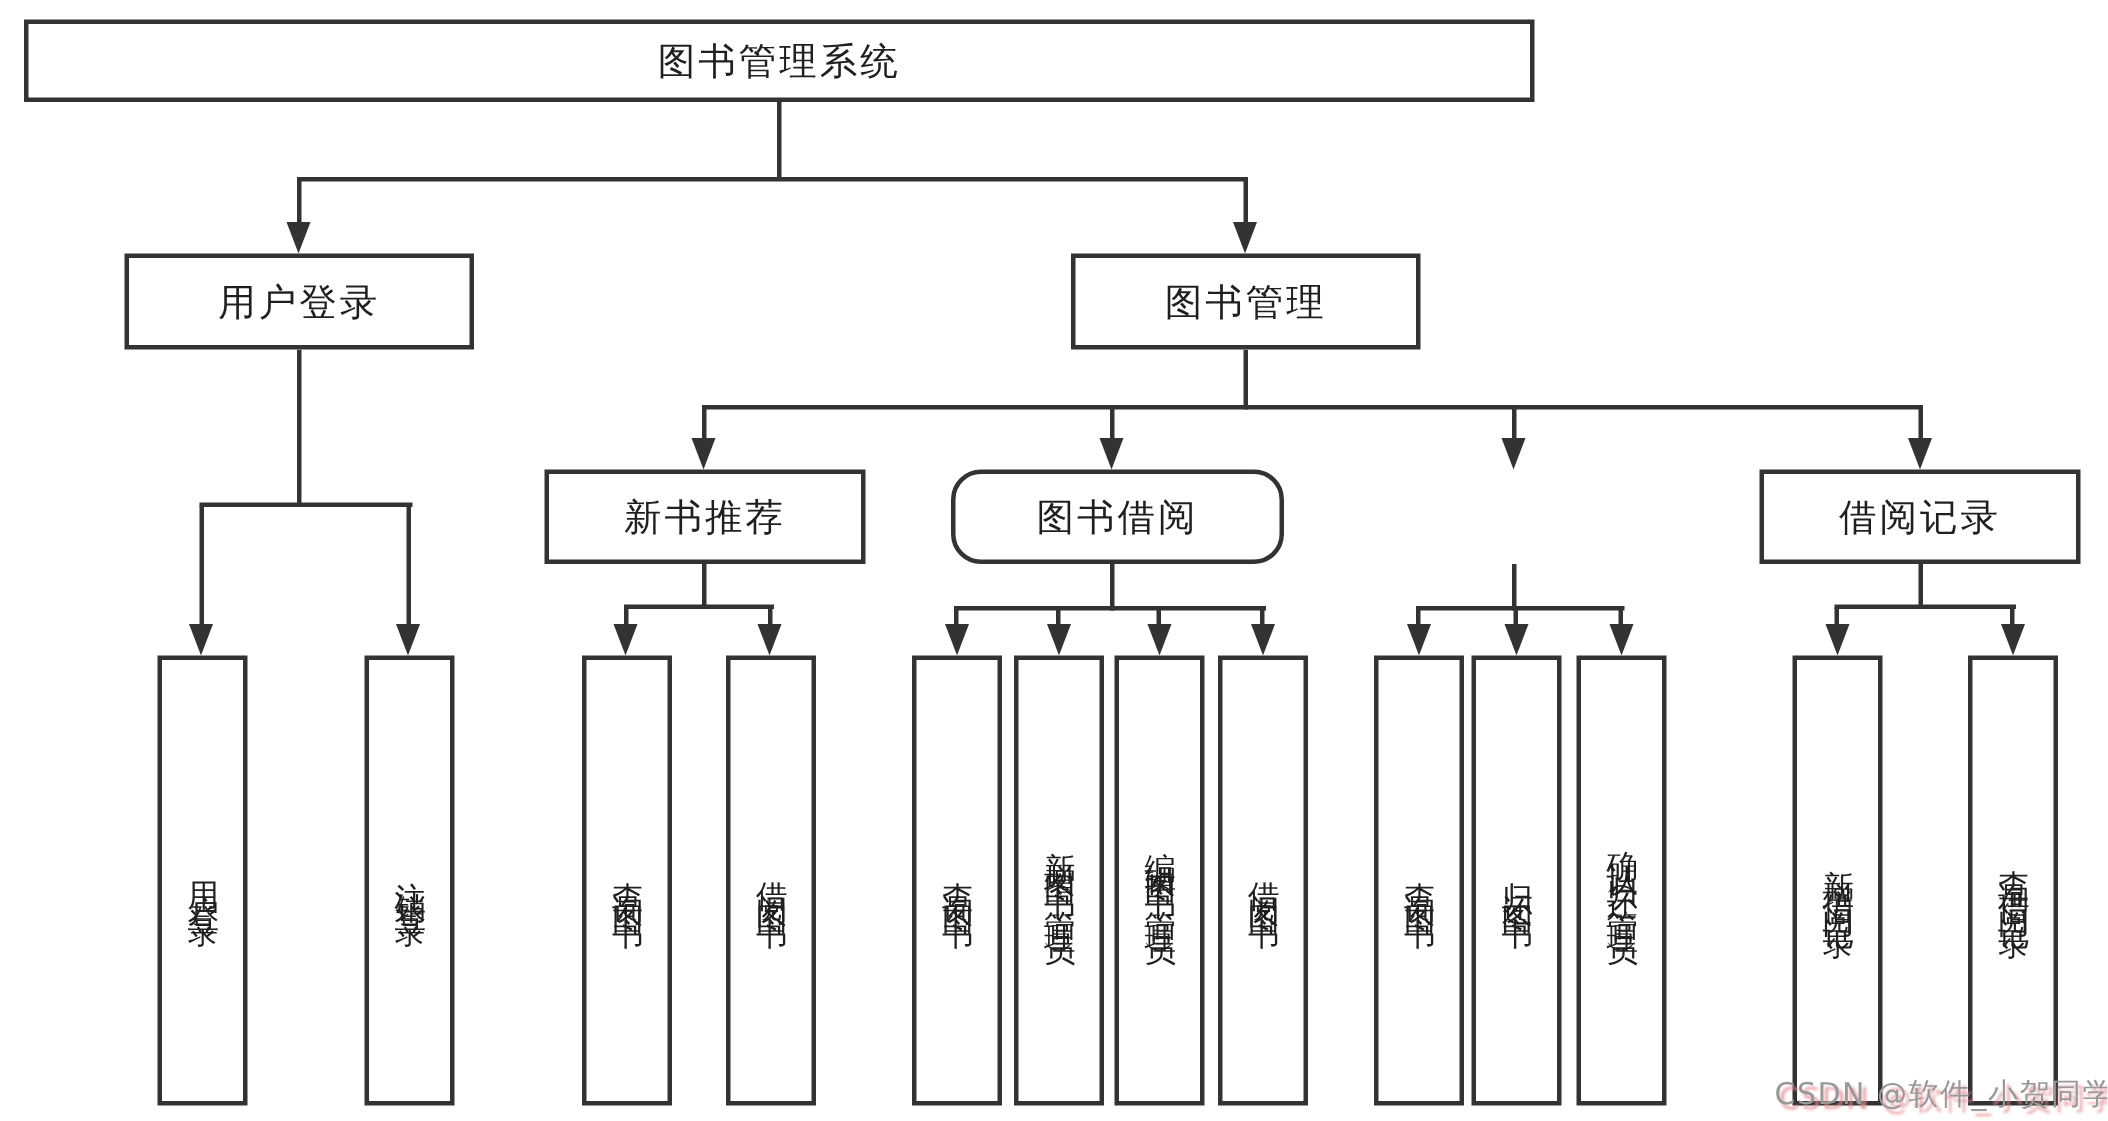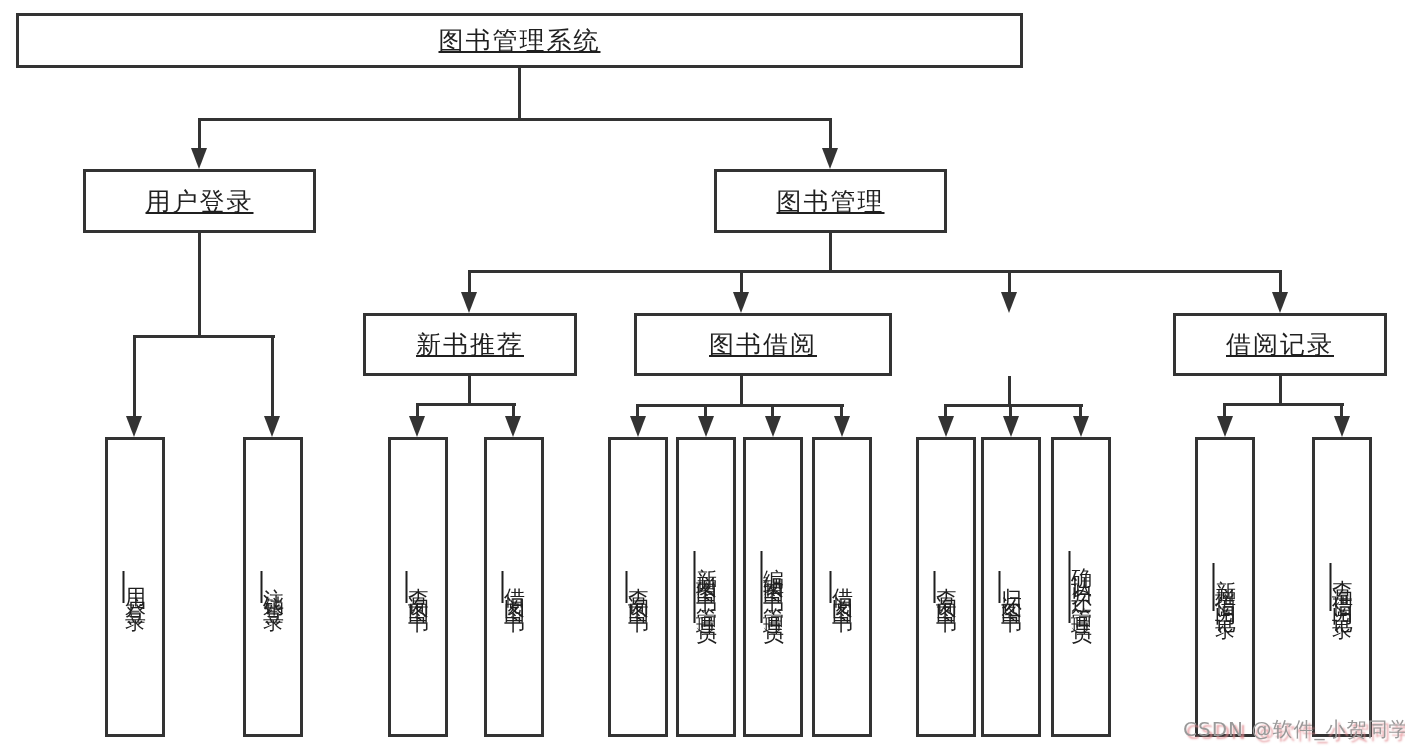--- a/index.html
+++ b/index.html
@@ -16,21 +16,20 @@
     overflow:hidden;
   }
   
   .box{
     position:absolute;
     box-sizing:border-box;
     border:3px solid var(--line);
     background:#ffffff;
     display:flex;align-items:center;justify-content:center;
     color:var(--text);
-    text-decoration:underline;
   }
   .box-h{font-size:25px;letter-spacing:2px;white-space:nowrap;}
   .box-v{width:60px;top:437px;height:300px;overflow:hidden;}
   .vtext{
     writing-mode:vertical-rl;
     text-orientation:mixed;
     font-size:21px;
     letter-spacing:8px;
     line-height:1;
     color:var(--text);
@@ -126,21 +125,21 @@
   <div class="box box-h" style="left:83px;top:169px;width:233px;height:64px;">
     <span>用户登录</span>
   </div>
   <div class="box box-h" style="left:363px;top:313px;width:214px;height:63px;">
     <span>新书推荐</span>
   </div>
 
   <div class="box box-h" style="left:714px;top:169px;width:233px;height:64px;">
     <span>图书管理</span>
   </div>
-  <div class="box box-h" style="left:634px;top:313px;width:258px;height:63px;">
+  <div class="box box-h" style="left:634px;top:313px;width:222px;height:63px;border-radius:20px;">
     <span>图书借阅</span>
   </div>
   <div class="box box-h" style="left:1173px;top:313px;width:214px;height:63px;">
     <span>借阅记录</span>
   </div>
 
   <div class="box box-v" style="left:105px;">
     <span class="vtext">用户登录</span>
   </div>
   <div class="box box-v" style="left:243px;">

